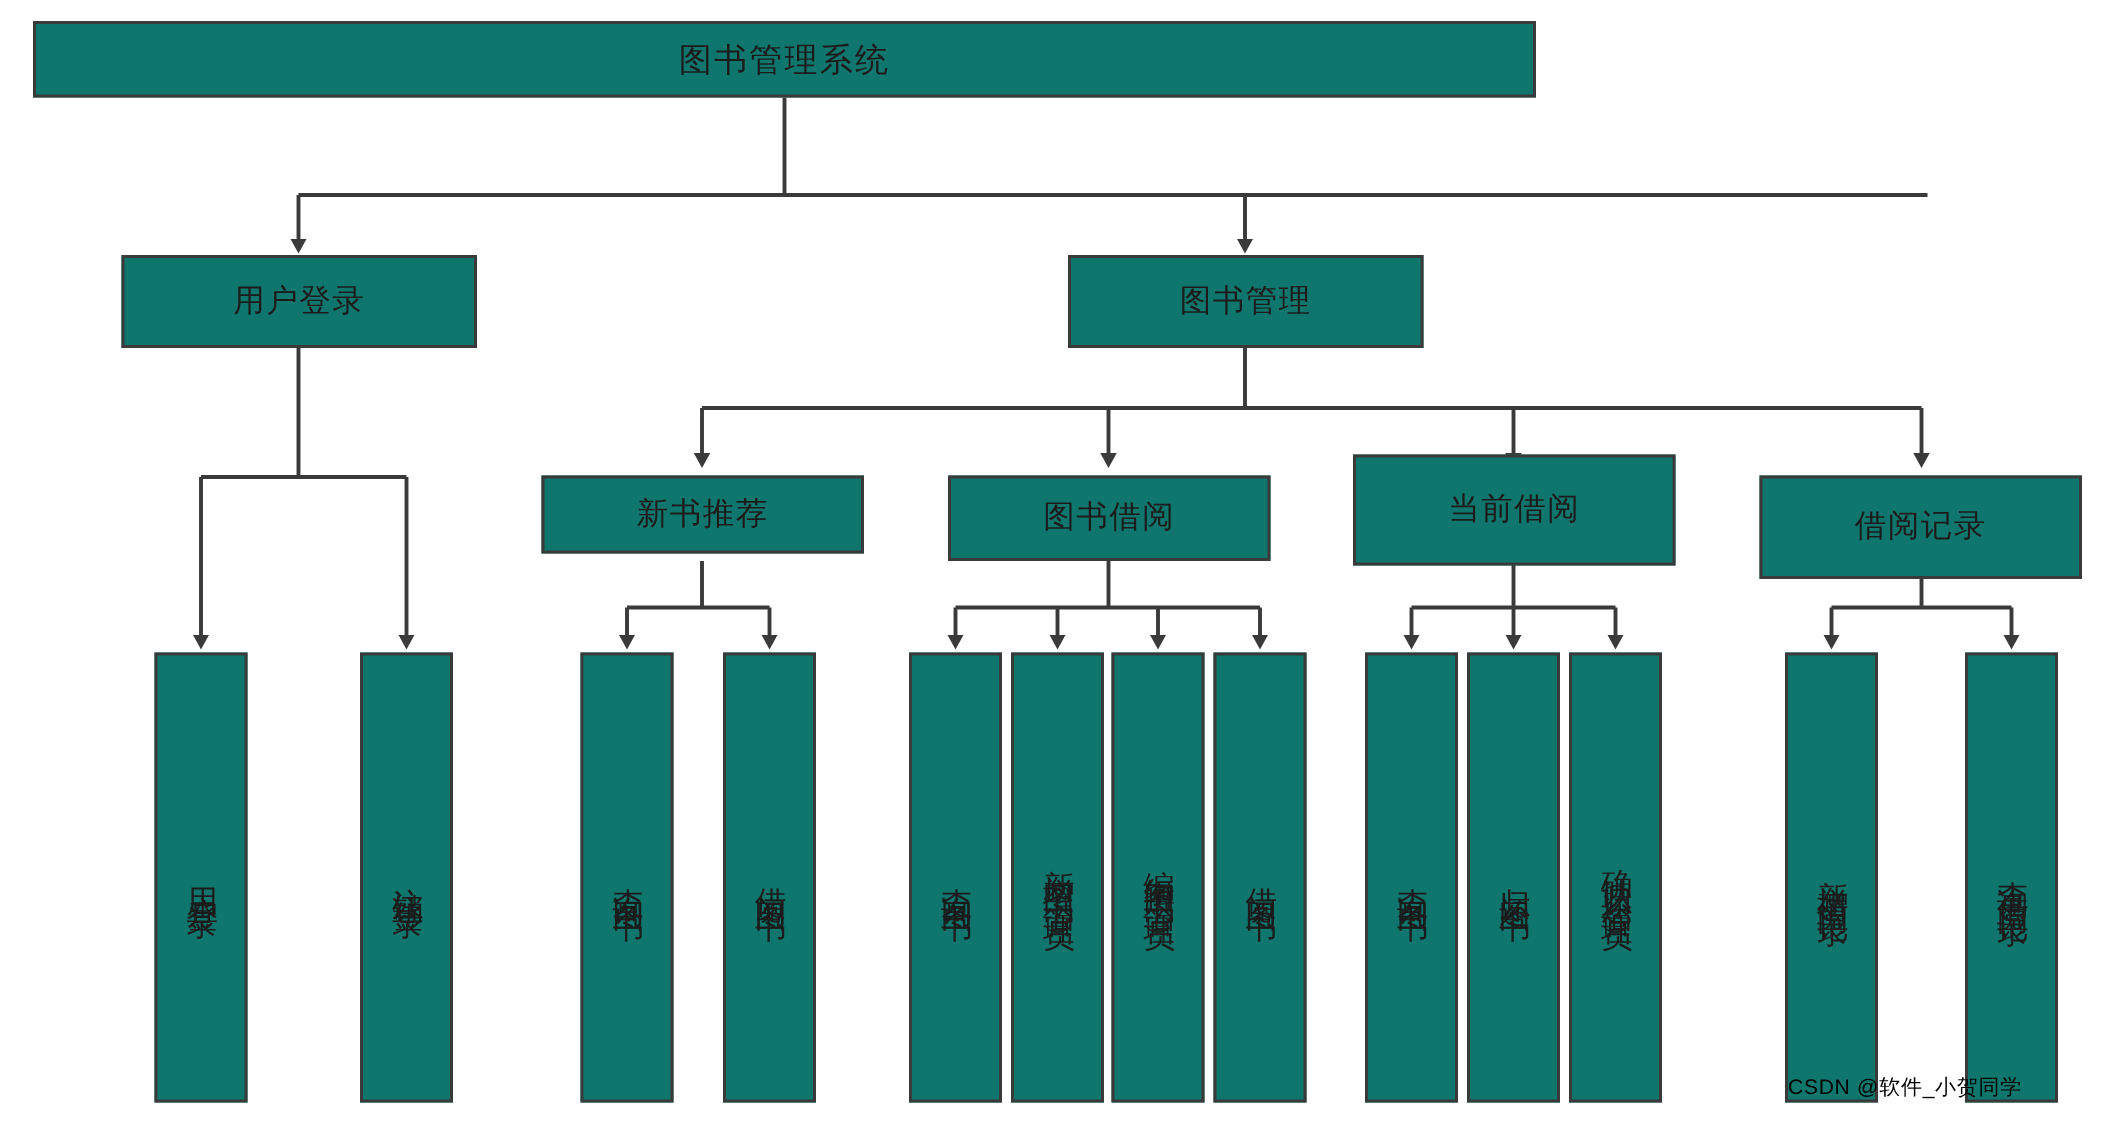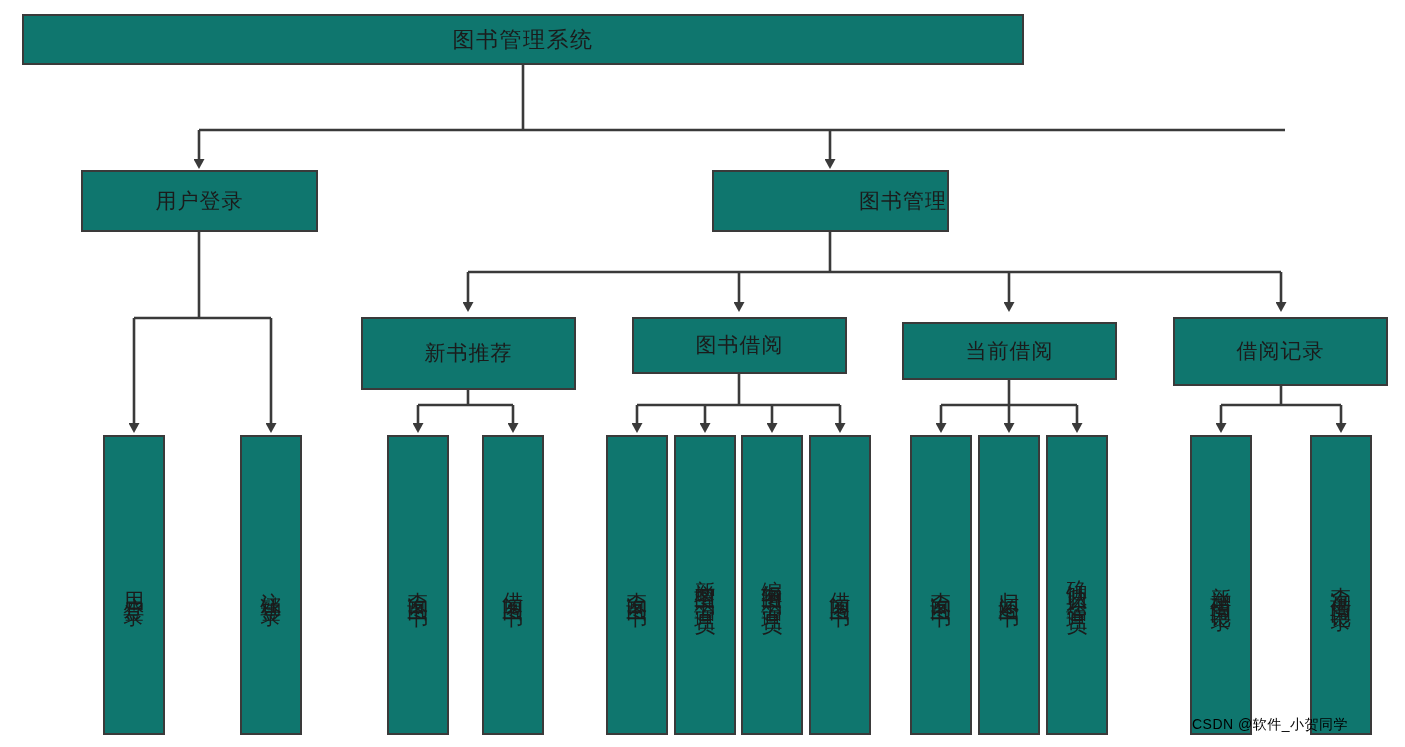--- a/index.html
+++ b/index.html
@@ -128,31 +128,31 @@
     </g>
   </svg>
 
   <div class="node root h" style="left:22px; top:14px; width:1002px; height:51px;">
     <span class="lbl">图书管理系统</span>
   </div>
 
   <div class="node h" style="left:81px; top:170px; width:237px; height:62px;">
     <span class="lbl">用户登录</span>
   </div>
-  <div class="node h" style="left:712px; top:170px; width:237px; height:62px;justify-content:flex-end;">
+  <div class="node h" style="left:712px; top:170px; width:237px; height:62px;">
     <span class="lbl">图书管理</span>
   </div>
 
-  <div class="node h" style="left:361px; top:317px; width:215px; height:73px;">
+  <div class="node h" style="left:361px; top:317px; width:215px; height:52px;">
     <span class="lbl">新书推荐</span>
   </div>
   <div class="node h" style="left:632px; top:317px; width:215px; height:57px;justify-content:center;">
     <span class="lbl">图书借阅</span>
   </div>
-  <div class="node h" style="left:902px; top:322px; width:215px; height:58px;">
+  <div class="node h" style="left:902px; top:303px; width:215px; height:74px;">
     <span class="lbl">当前借阅</span>
   </div>
   <div class="node h" style="left:1173px; top:317px; width:215px; height:69px;">
     <span class="lbl">借阅记录</span>
   </div>
 
   <div class="node v" style="left:103px; top:435px; width:62px; height:300px;">
     <span class="lbl">用户登录</span>
   </div>
   <div class="node v" style="left:240px; top:435px; width:62px; height:300px;">

